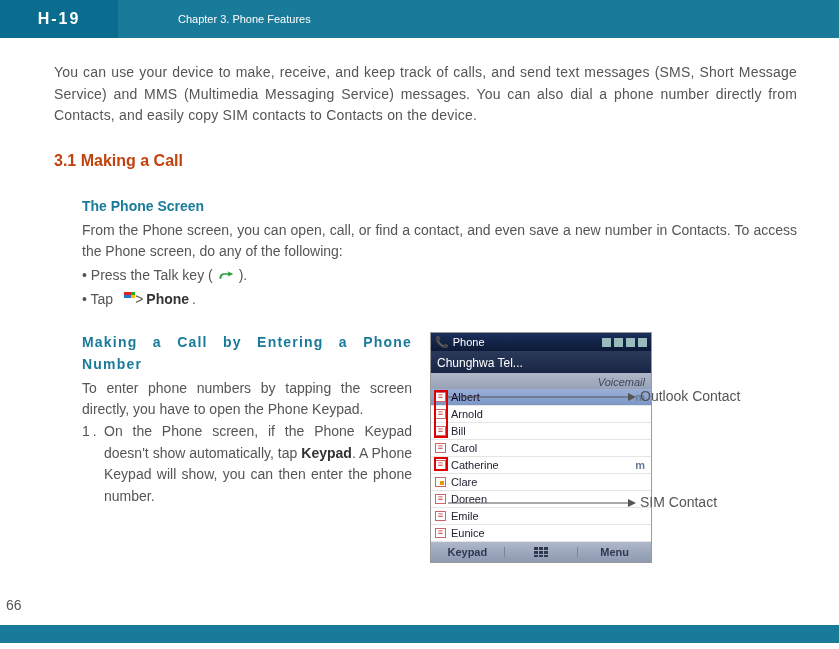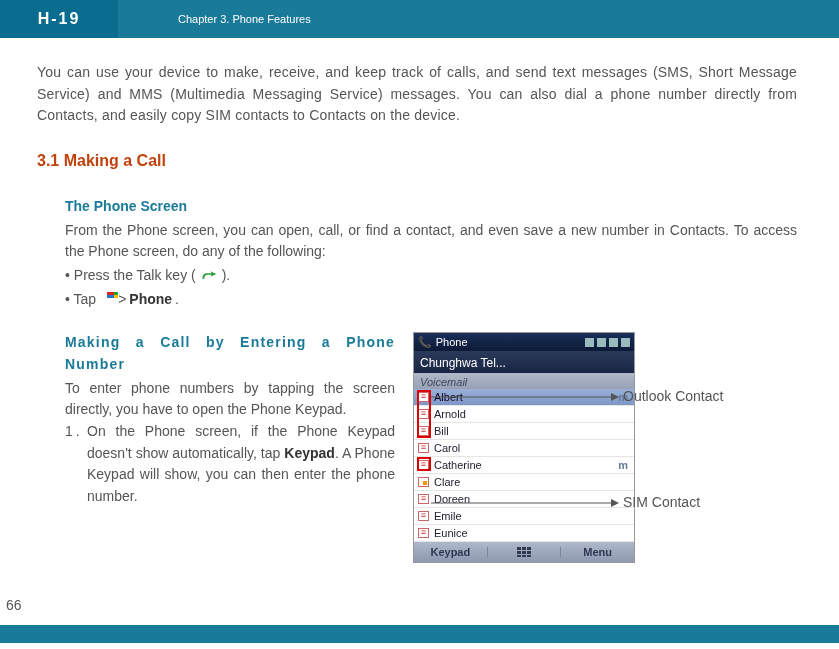--- a/index.html
+++ b/index.html
@@ -29,21 +29,21 @@
     font-weight: bold;
     letter-spacing: 2px;
     font-size: 16px;
   }
   .chapter-label {
     padding-left: 18px;
     font-size: 11px;
     margin-left: 42px;
   }
   .content {
-    padding: 24px 42px 0 37px;
+    padding: 24px 42px 0 54px;
     color: #555;
     font-size: 14px;
     line-height: 1.55;
   }
   .intro {
     text-align: justify;
     letter-spacing: 0.2px;
   }
   .section-heading {
     color: #c2410c;
@@ -155,20 +155,21 @@
     padding: 3px 6px;
     font-size: 12px;
   }
   .ps-voicemail {
     height: 16px;
     background: linear-gradient(#b0b8c8,#98a2b6);
     color: #404860;
     padding: 1px 6px;
     font-size: 11px;
     font-style: italic;
+    text-align: right;
   }
   .ps-list {
     background: #fff;
   }
   .ps-row {
     height: 17px;
     display: flex;
     align-items: center;
     border-bottom: 1px solid #e5e5e5;
     padding: 0 4px;

